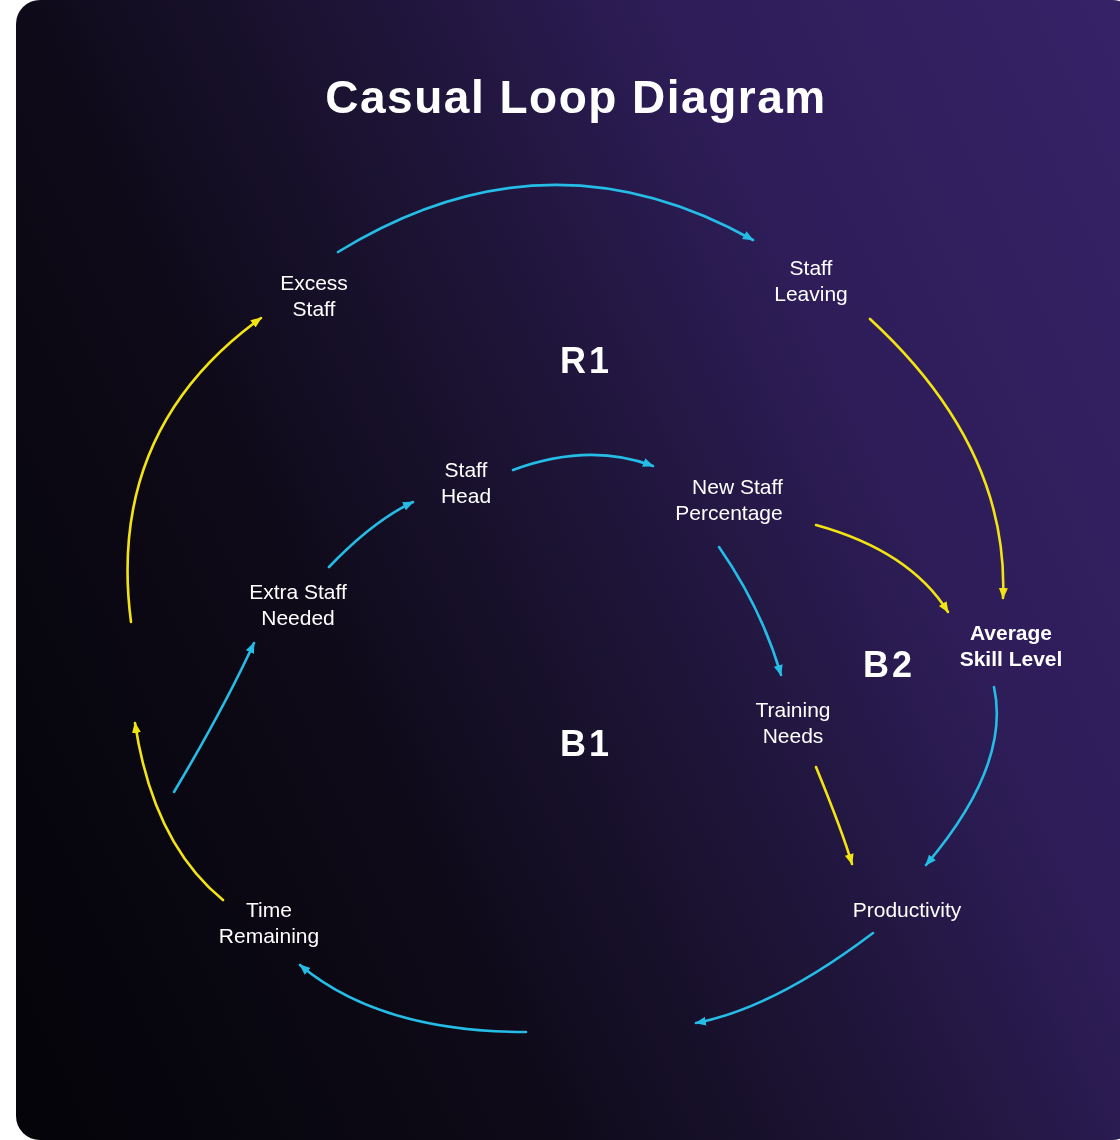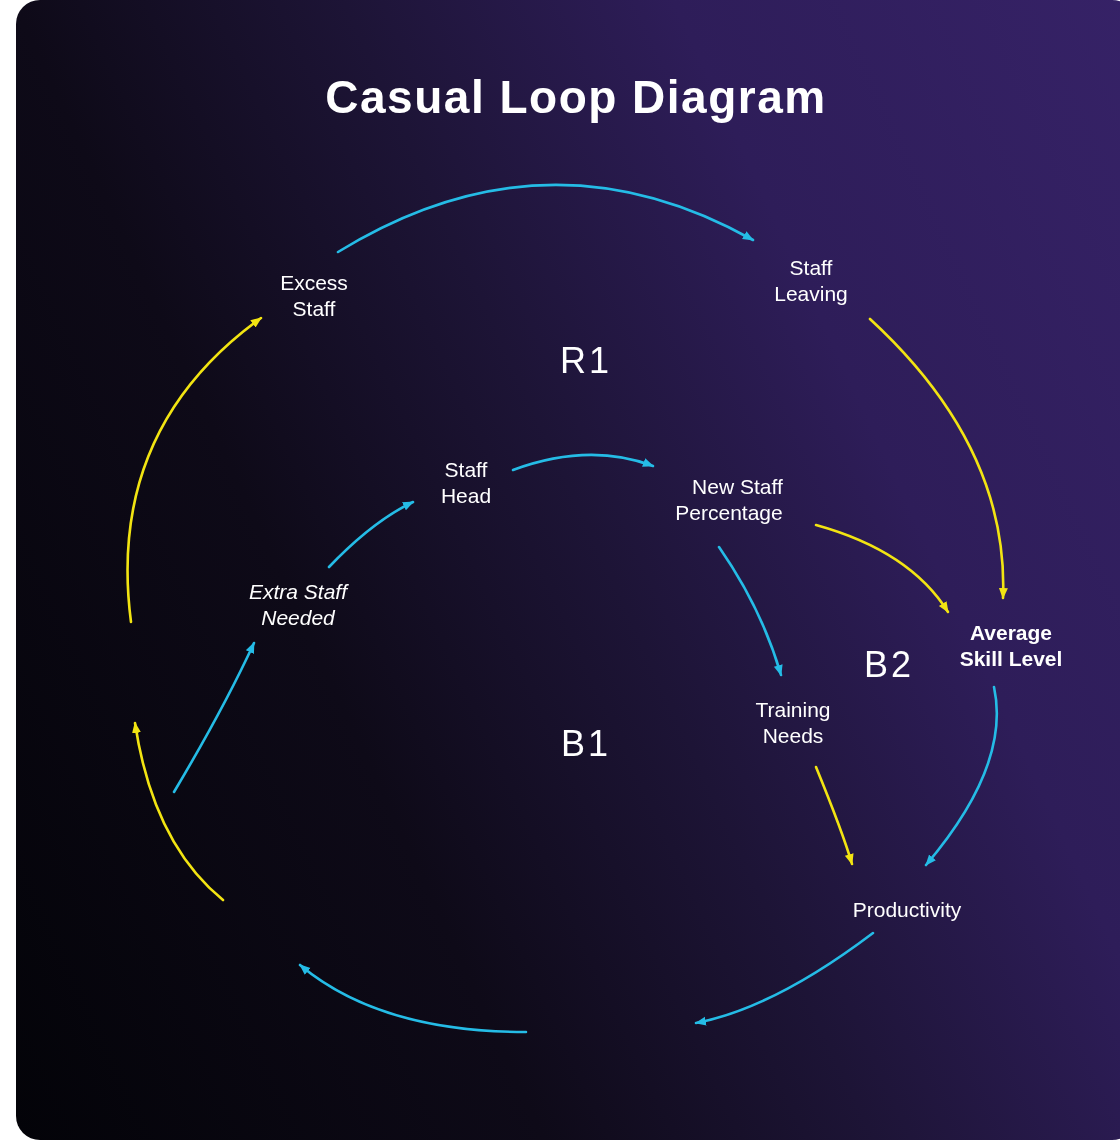--- a/index.html
+++ b/index.html
@@ -41,21 +41,21 @@
     font-size: 21px;
     line-height: 26px;
     text-align: center;
     white-space: pre-line;
   }
   .loop-label {
     position: absolute;
     transform: translate(-50%, -50%);
     color: #ffffff;
     font-size: 36px;
-    font-weight: 400;
+    font-weight: 700;
     letter-spacing: 3px;
     text-align: center;
   }
   
   .pos-excess-staff        { left: 298px; top: 296px; }
   .pos-staff-leaving       { left: 795px; top: 281px; }
   .pos-staff-head          { left: 450px; top: 483px; }
   .pos-new-staff-percentage{ left: 713px; top: 500px; }
   .pos-extra-staff-needed  { left: 282px; top: 605px; }
   .pos-staff-level-required{ left: 121px; top: 670px; }
@@ -113,25 +113,27 @@
   </svg>
 
   <div class="node pos-excess-staff" style="color: rgb(255, 255, 255);">Excess
 Staff</div>
   <div class="node pos-staff-leaving" style="color: rgb(255, 255, 255);">Staff
 Leaving</div>
   <div class="node pos-staff-head" style="color: rgb(255, 255, 255);">Staff
 Head</div>
   <div class="node pos-new-staff-percentage" style="color: rgb(255, 255, 255); text-align: right;">New Staff
 Percentage</div>
-  <div class="node pos-extra-staff-needed" style="color: rgb(255, 255, 255); font-style: italic;">Extra Staff
+  <div class="node pos-extra-staff-needed" style="color: rgb(255, 255, 255);">Extra Staff
 Needed</div>
   <div class="node pos-average-skill-level" style="color: rgb(255, 255, 255);">Average
 Skill Level</div>
   <div class="node pos-training-needs" style="color: rgb(255, 255, 255);">Training
 Needs</div>
   <div class="node pos-productivity" style="color: rgb(255, 255, 255);">Productivity</div>
+  <div class="node pos-time-remaining" style="color: rgb(255, 255, 255);">Time
+Remaining</div>
 
   <div class="loop-label pos-r1" style="color: rgb(255, 255, 255);">R1</div>
   <div class="loop-label pos-b1" style="color: rgb(255, 255, 255);">B1</div>
   <div class="loop-label pos-b2" style="color: rgb(255, 255, 255); text-align: center;">B2</div>
 
 </div>
 
 </body></html>

